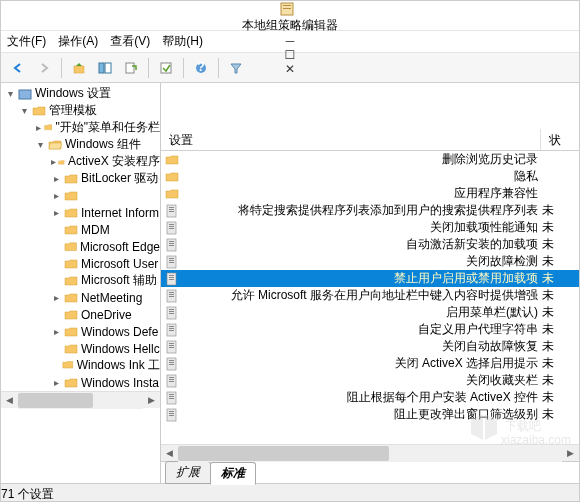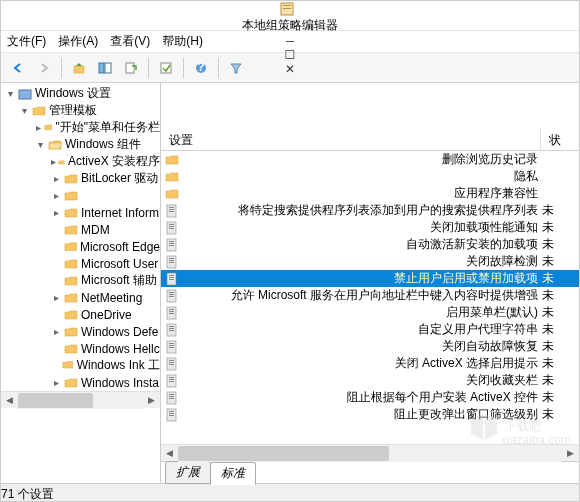--- a/index.html
+++ b/index.html
@@ -26,21 +26,21 @@
 .list-header .col1 { width: 380px; padding: 3px 8px; border-right: 1px solid #e0e0e0; }
 .list-header .col2 { flex: 1; padding: 3px 8px; }
 .list-body { flex: 1; overflow: hidden; }
 .list-row { display: flex; align-items: center; height: 17px; padding-left: 4px; white-space: nowrap; }
 .list-row.selected { background: #0a84d8; color: #fef9c3; }
 .list-row .ricon { width: 14px; height: 14px; margin-right: 4px; flex-shrink: 0; }
 .list-row .rtext { width: 355px; overflow: hidden; text-align: right; }
 .list-row .rstate { padding-left: 4px; }
 .tabs { height: 22px; display: flex; align-items: center; padding-left: 4px; border-top: 1px solid #ccc; }
 .tab { padding: 2px 10px; border: 1px solid #aaa; border-top-left-radius: 3px; border-top-right-radius: 3px; background: #f0f0f0; margin-right: -1px; font-style: italic; }
-.tab.active { background: #fff; border-bottom: 1px solid #fff; position: relative; top: 1px; }
+.tab.active { background: #fff; border-bottom: 1px solid #fff; position: relative; top: 1px; font-weight: bold; }
 .hscroll { height: 17px; border-top: 1px solid #e0e0e0; background: #f0f0f0; display: flex; align-items: center; }
 .hscroll-track { flex: 1; height: 17px; background: #f0f0f0; position: relative; margin: 0 17px; }
 .hscroll-thumb { position: absolute; height: 15px; top: 1px; left: 0; width: 60%; background: #ccc; border-radius: 2px; }
 .hscroll-btn { width: 17px; height: 17px; display: flex; align-items: center; justify-content: center; color: #666; font-size: 9px; position: absolute; }
 .statusbar { height: 20px; padding: 2px 0; border-top: 1px solid #ccc; background: #f0f0f0; }
 .watermark { position: absolute; right: 6px; bottom: 28px; opacity: 0.35; text-decoration: underline; }
 .setting-svg { fill: #e8e8e8; stroke: #888; stroke-width: 0.6; }
 </style>
 </head>
 <body>

